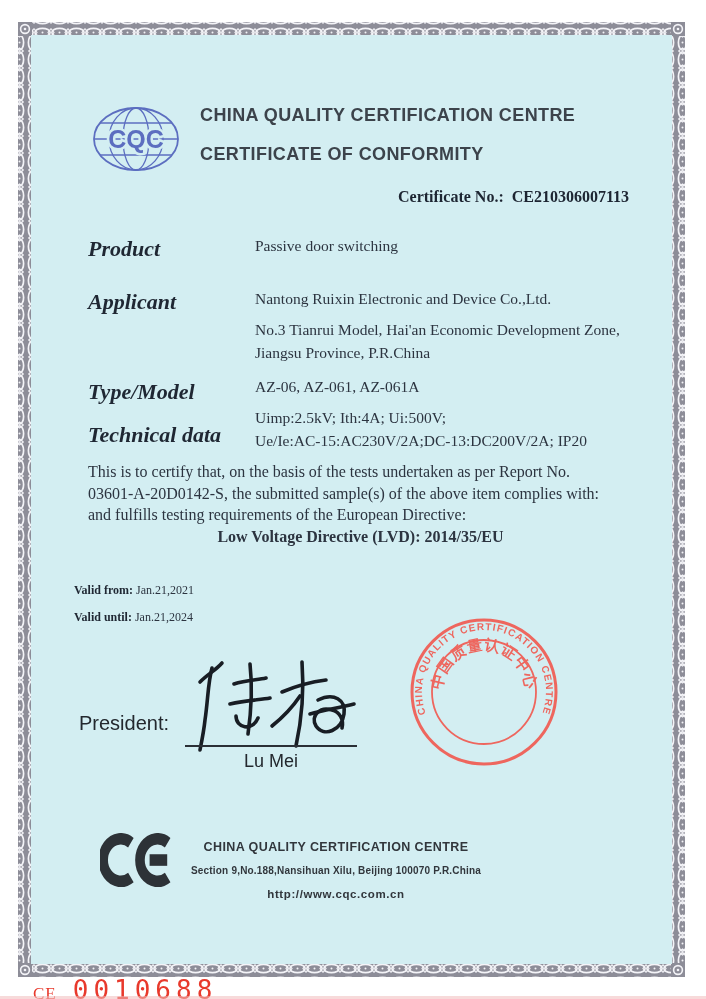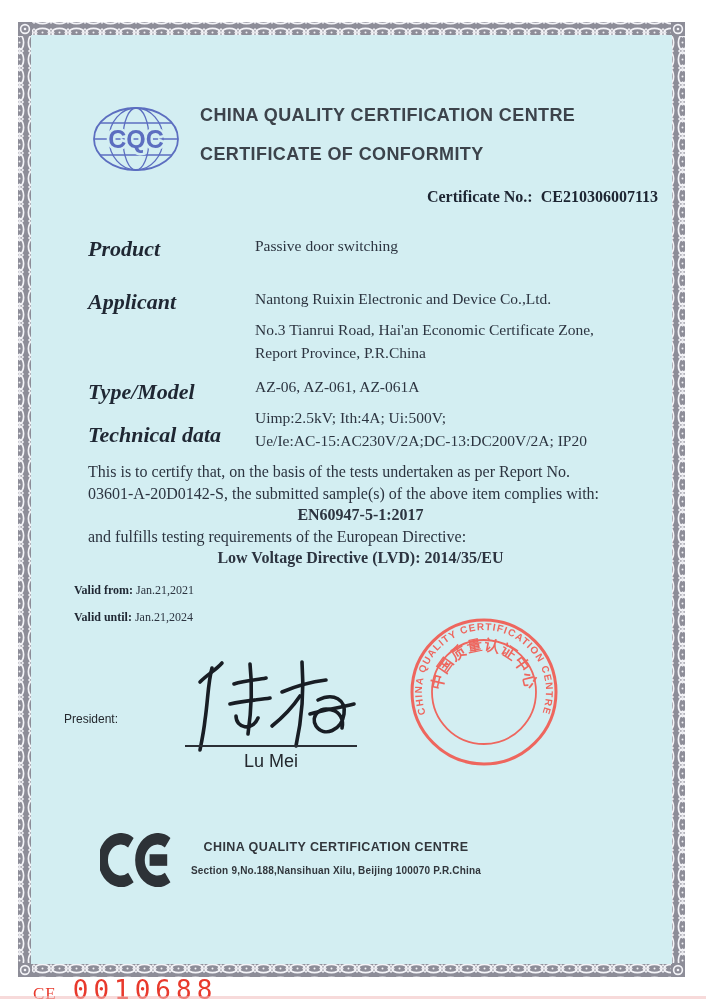--- a/index.html
+++ b/index.html
@@ -7,38 +7,38 @@
         font-family:"Liberation Serif",serif;color:#2c3440;}
   .frame-svg{position:absolute;left:0;top:0;}
   .paper{position:absolute;left:31px;top:35px;width:641px;height:929px;background:#d3eef2;}
 
   
   .logo-svg{position:absolute;left:61px;top:71px;width:88px;height:66px;}
   .title-block{position:absolute;left:169px;top:70px;width:440px;
         font-family:"Liberation Sans",sans-serif;font-weight:bold;color:#3c434b;}
   .title1{font-size:18px;letter-spacing:0.4px;}
   .title2{font-size:18px;letter-spacing:0.4px;margin-top:18px;}
-  .certno{position:absolute;left:367px;top:153px;width:260px;font-size:16px;font-weight:bold;color:#1d2532;text-align:right;}
+  .certno{position:absolute;left:367px;top:153px;width:260px;font-size:16px;font-weight:bold;color:#1d2532;}
   .certno .val{margin-left:8px;}
 
   
   .flabel{position:absolute;left:57px;width:155px;font-size:22px;font-weight:bold;font-style:italic;color:#1f2733;}
   .fval{position:absolute;left:224px;width:390px;font-size:15.5px;color:#2c3440;line-height:22.5px;}
 
   
   .statement{position:absolute;left:57px;top:426px;width:545px;font-size:16px;line-height:21.6px;color:#2c3440;}
   .st-center{text-align:center;font-weight:bold;}
 
   
   .valid{position:absolute;left:43px;font-size:12px;color:#2c3440;}
   .valid b{color:#1f2733;}
 
   
-  .president{position:absolute;left:33px;top:677px;font-family:"Liberation Sans",sans-serif;
-             font-size:12px;color:#23282e;}
+  .president{position:absolute;left:48px;top:677px;font-family:"Liberation Sans",sans-serif;
+             font-size:20px;color:#23282e;}
   .sig-svg{position:absolute;left:147px;top:613px;width:190px;height:120px;}
   .sig-line{position:absolute;left:154px;top:710px;width:172px;height:2px;background:#2a2f36;}
   .signer{position:absolute;left:154px;top:716px;width:172px;text-align:center;
           font-family:"Liberation Sans",sans-serif;font-size:18px;color:#23282e;}
 
   
   .stamp-svg{position:absolute;left:375px;top:579px;width:156px;height:156px;opacity:0.88;}
 
   
   .ce-svg{position:absolute;left:69px;top:798px;width:80px;height:56px;}
@@ -125,37 +125,36 @@
     <div class="certno">
       <span>Certificate No.:</span><span class="val">CE210306007113</span>
     </div>
 
     <div class="flabel" style="top:201px">Product</div>
     <div class="fval" style="top:200px">Passive door switching</div>
 
     <div class="flabel" style="top:254px">Applicant</div>
     <div class="fval" style="top:253px">Nantong Ruixin Electronic and Device Co.,Ltd.</div>
     <div class="fval" style="top:284px">
-      <div>No.3 Tianrui Road, Hai'an Economic Certificate Zone,</div>
-      <div>Report Province, P.R.China</div>
+      <div>No.3 Tianrui Model, Hai'an Economic Development Zone,</div>
+      <div>Jiangsu Province, P.R.China</div>
     </div>
 
     <div class="flabel" style="top:344px">Type/Model</div>
     <div class="fval" style="top:341px">AZ-06, AZ-061, AZ-061A</div>
 
     <div class="flabel" style="top:387px">Technical data</div>
     <div class="fval" style="top:372px">
       <div>Uimp:2.5kV; Ith:4A; Ui:500V;</div>
       <div>Ue/Ie:AC-15:AC230V/2A;DC-13:DC200V/2A; IP20</div>
     </div>
 
     <div class="statement">
       <div>This is to certify that, on the basis of the tests undertaken as per Report No.</div>
       <div>03601-A-20D0142-S, the submitted sample(s) of the above item complies with:</div>
-      <div class="st-center">EN60947-5-1:2017</div>
       <div>and fulfills testing requirements of the European Directive:</div>
       <div class="st-center">Low Voltage Directive (LVD): 2014/35/EU</div>
     </div>
 
     <div class="valid" style="top:548px">
       <b>Valid from:</b>
       <span>Jan.21,2021</span>
     </div>
     <div class="valid" style="top:575px">
       <b>Valid until:</b>
@@ -199,20 +198,21 @@
     <svg class="ce-svg" viewBox="0 0 100 58" preserveAspectRatio="none">
       <g fill="none" stroke="#2d3237" stroke-width="12">
         <path d="M38.6,10 A22,22 0 1 0 38.6,46"></path>
         <path d="M84.6,10 A22,22 0 1 0 84.6,46"></path>
         <line x1="62" y1="28" x2="84" y2="28"></line>
       </g>
     </svg>
     <div class="footer-block">
       <div class="f-org">CHINA QUALITY CERTIFICATION CENTRE</div>
       <div class="f-addr">Section 9,No.188,Nansihuan Xilu, Beijing 100070 P.R.China</div>
+      <div class="f-web">http://www.cqc.com.cn</div>
     </div>
   </div>
 
   <div class="bottom-code">
     <span class="bc-prefix">CE</span><span class="bc-number">0010688</span>
   </div>
   <div class="scan-edge"></div>
 </div>
 
 </body></html>

